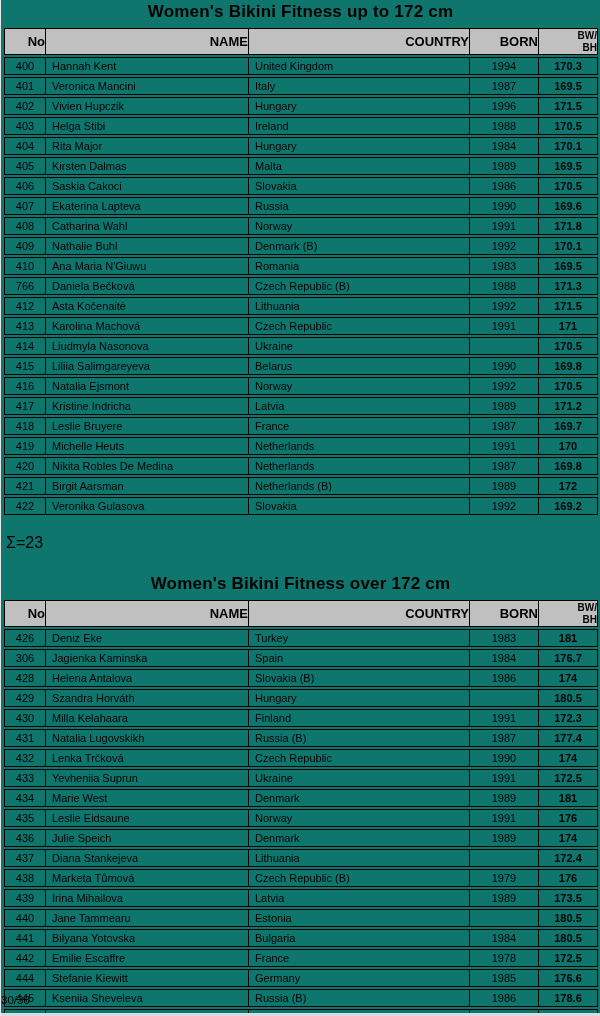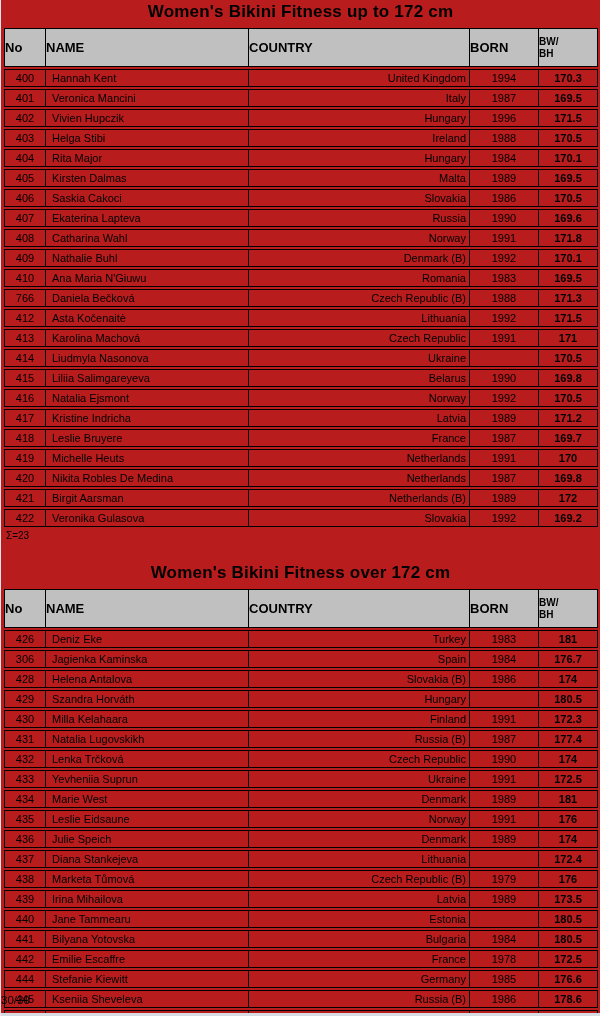--- a/index.html
+++ b/index.html
@@ -5,21 +5,21 @@
   * { margin:0; padding:0; box-sizing:border-box; }
   html,body { background:#ffffff; }
   body {
     font-family:"Liberation Sans","DejaVu Sans",sans-serif;
     color:#000;
   }
   .page {
     position:relative;
     width:600px;
     height:1016px;
-    background:#b91c1c;
+    background:#0f766e;
     overflow:hidden;
     border-left:1px solid #e8e8ec;
   }
   .page-bottom-edge {
     position:absolute;
     left:0; bottom:0;
     width:100%; height:3px;
     background:#d7dce2;
   }
   .section-title {
@@ -40,49 +40,49 @@
   }
   col.c-no      { width:42px; }
   col.c-name    { width:203px; }
   col.c-country { width:221px; }
   col.c-born    { width:69px; }
   col.c-bw      { width:59px; }
   th {
     background:#c0c0c0;
     border:1px solid #000;
     border-left:none;
-    height:39px;
+    height:27px;
     font-size:13px;
     font-weight:bold;
-    text-align:left;
+    text-align:right;
     vertical-align:middle;
     padding:0;
   }
   th:first-child { border-left:1px solid #000; }
   th.h-bw { font-size:10px; line-height:1.15; }
   td {
     border:1px solid #000;
     border-left:none;
     height:14px;
     line-height:14px;
     font-size:11px;
     vertical-align:middle;
     padding:1px 3px;
     white-space:nowrap;
     overflow:hidden;
   }
   td:first-child { border-left:1px solid #000; }
   td.col-no   { text-align:center;margin-left:44px; }
   td.col-name { text-align:left; padding-left:6px; }
-  td.col-country { text-align:right; padding-left:6px;margin-left:46px; }
+  td.col-country { text-align:left; padding-left:6px;margin-left:46px; }
   td.col-born { text-align:center; }
   td.col-bw   { text-align:center;font-weight:bold; }
   .sum-label {
-    font-size:10px;
-    margin:1px 0 0 5px;
+    font-size:16px;
+    margin:17px 0 0 5px;
   }
   .page-footer {
     position:absolute;
     left:0; bottom:10px;
     width:100%;
     font-size:11.5px;
   }
 </style>
 </head>
 <body>

